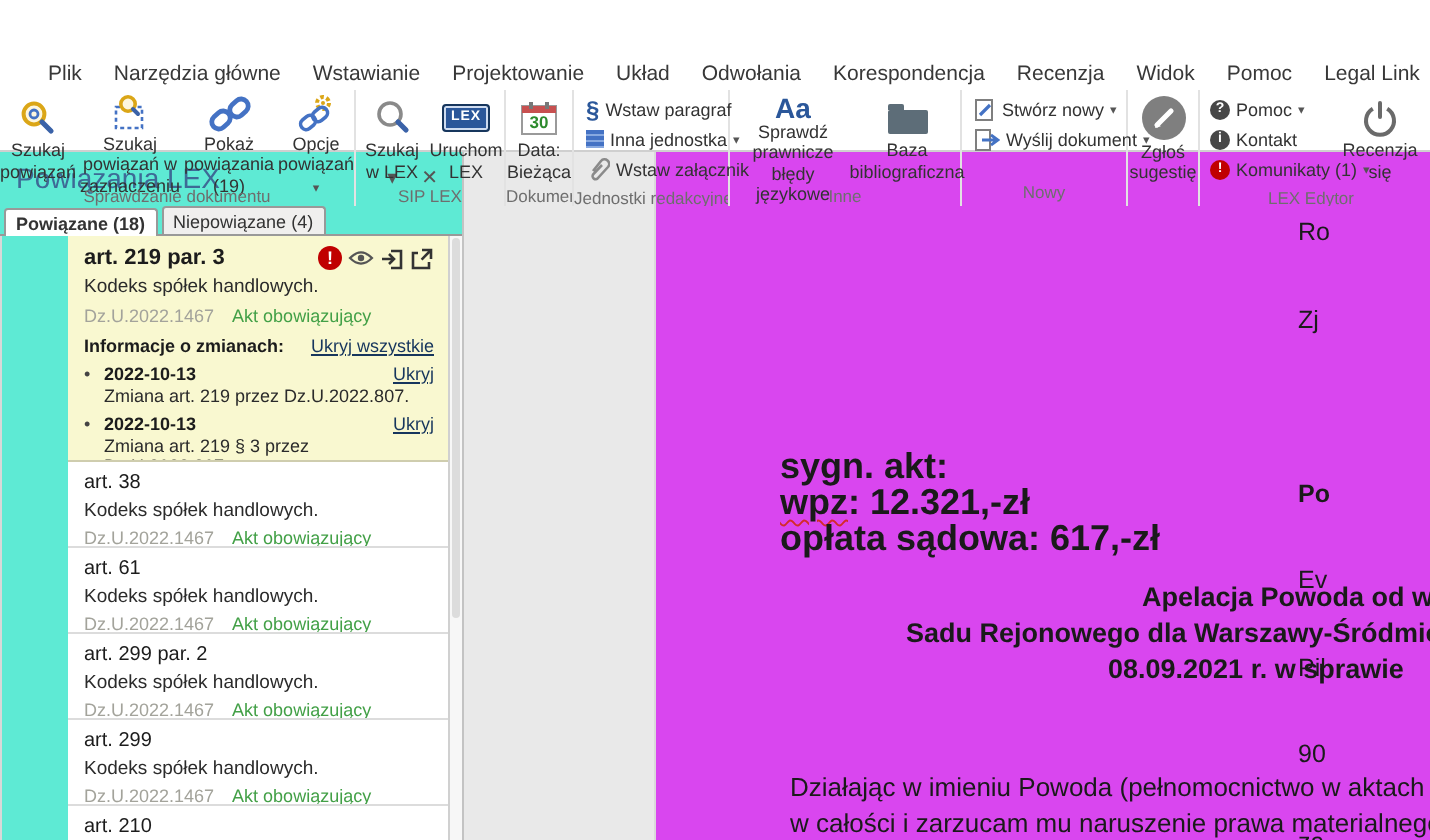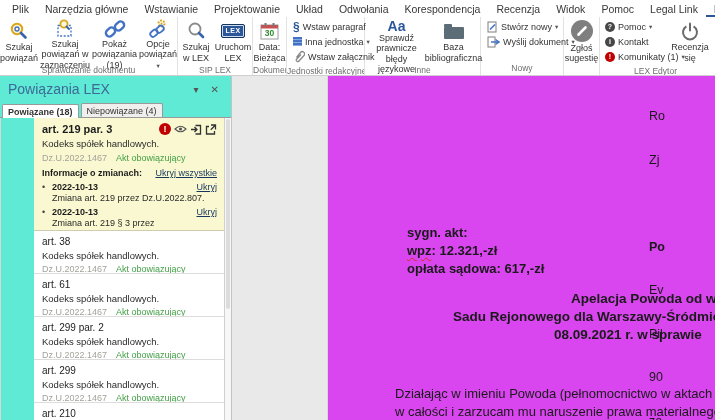--- a/index.html
+++ b/index.html
@@ -1,21 +1,21 @@
 <!DOCTYPE html>
 <html lang="pl"><head>
 <meta charset="utf-8">
 <style>
   * { box-sizing: border-box; margin: 0; padding: 0; }
   html,body { width:715px; height:420px; overflow:hidden; }
   body { font-family:"Liberation Sans", sans-serif; background:#e9e9e9; position:relative; color:#333; }
 
   
   .ribbon { position:absolute; top:0; left:0; width:715px; height:76px; background:#fff; border-bottom:1px solid #cfcfcf; z-index:5; }
-  .tabrow { display:flex; align-items:center; height:17px; padding-left:4px; }
+  .tabrow { display:flex; align-items:center; height:17px; padding-left:16px;margin-top:28px; }
   .tab { font-size:10.5px; color:#383838; padding:2px 8px 2px; white-space:nowrap; cursor:default; }
   .tab.active { color:#17406b; font-weight:bold; border-bottom:2px solid #2b579a; padding-bottom:0; }
   .groups { display:flex; height:58px; }
   .group { display:flex; flex-direction:column; border-right:1px solid #e2e2e2; }
   .group:last-child { border-right:none; }
   .gbody { flex:1; display:flex; align-items:flex-start; justify-content:center; padding-top:1px; }
   .glabel { font-size:8.5px; color:#6e6e6e; text-align:center; height:13px; line-height:12px; white-space:nowrap; overflow:hidden; }
   .bigbtn { display:flex; flex-direction:column; align-items:center; text-align:center; font-size:9px; line-height:1.15; color:#333; padding:1px 1px; height:46px; }
   .bigbtn .ic { height:24px; display:flex; align-items:center; justify-content:center; }
   .menucol { display:flex; flex-direction:column; justify-content:center; gap:2px; padding:2px 2px; }
@@ -67,21 +67,21 @@
   .isub { font-size:9.5px; color:#2b2b2b; line-height:13px; margin-top:1px; }
   .iref { display:flex; gap:9px; font-size:9px; line-height:12px; margin-top:1px; }
 
   
   .canvas { position:absolute; top:76px; left:232px; width:483px; height:344px; background:#e9e9e9; }
   .page { position:absolute; top:0; left:95px; width:388px; height:344px; background:#d946ef; border-left:1px solid #dadada; overflow:hidden; color:#1a1a1a; }
   .rblock { position:absolute; left:321px; top:4px; font-size:12.5px; line-height:14.5px; white-space:pre; }
   .rblock .ln { height:14.5px; }
   .bold { font-weight:bold; }
   .ulink { text-decoration:underline; }
-  .caseblock { position:absolute; left:79px; top:148px; font-size:13px; font-weight:bold; line-height:18px; white-space:nowrap; }
+  .caseblock { position:absolute; left:62px; top:148px; font-size:18px; font-weight:bold; line-height:18px; white-space:nowrap; }
   .wavy { text-decoration:underline wavy #d42a2a 1px; text-underline-offset:2px; }
   .hline { position:absolute; font-size:13.5px; font-weight:bold; white-space:nowrap; }
   .h1 { left:243px; top:215px; }
   .h2 { left:125px; top:233px; }
   .h3 { left:226px; top:251px; }
   .pbody { position:absolute; left:67px; top:309px; font-size:13px; line-height:17.5px; white-space:nowrap; }
   svg { display:block; }
 </style>
 </head>
 <body>

